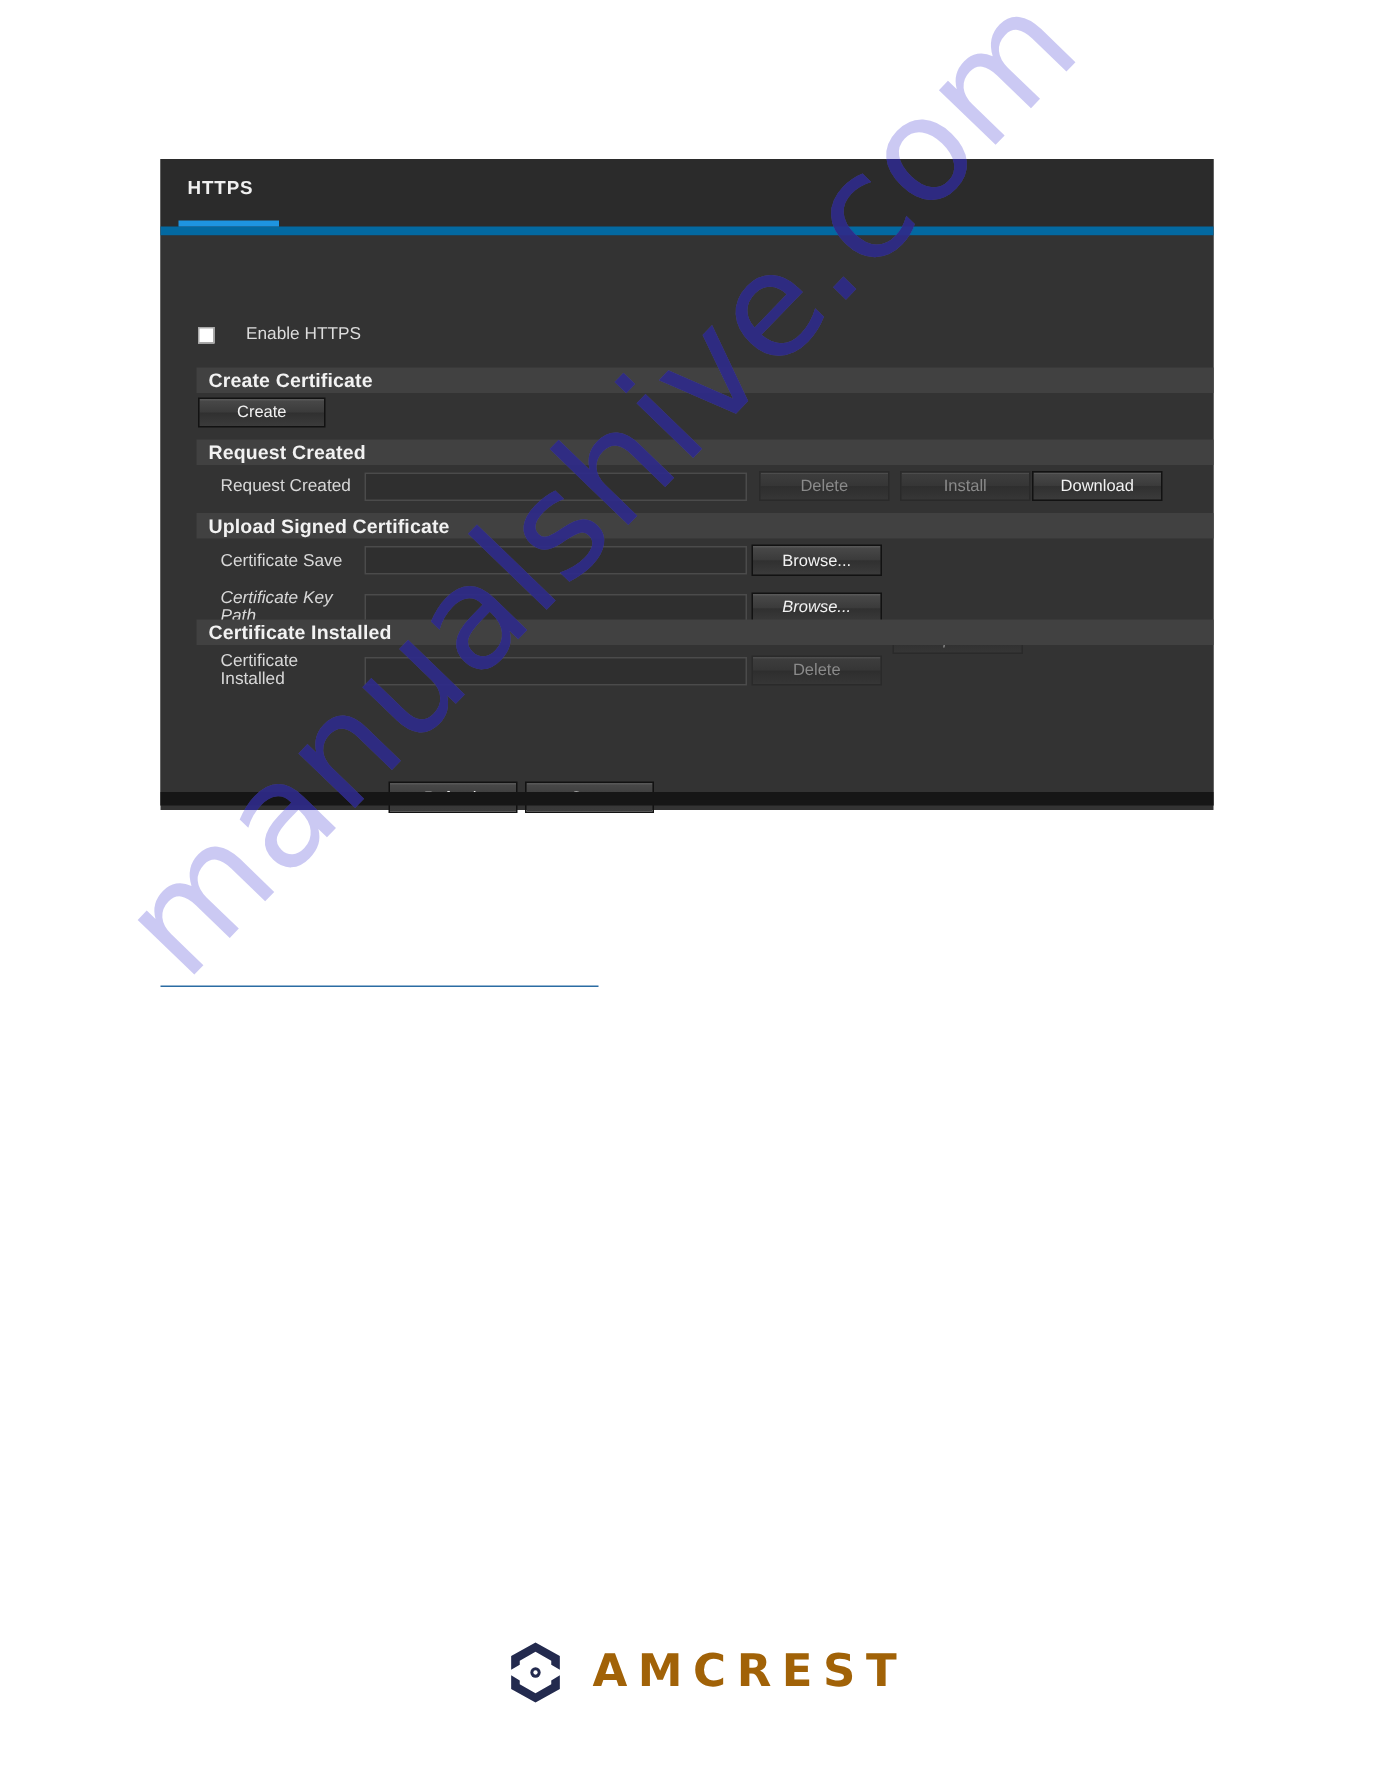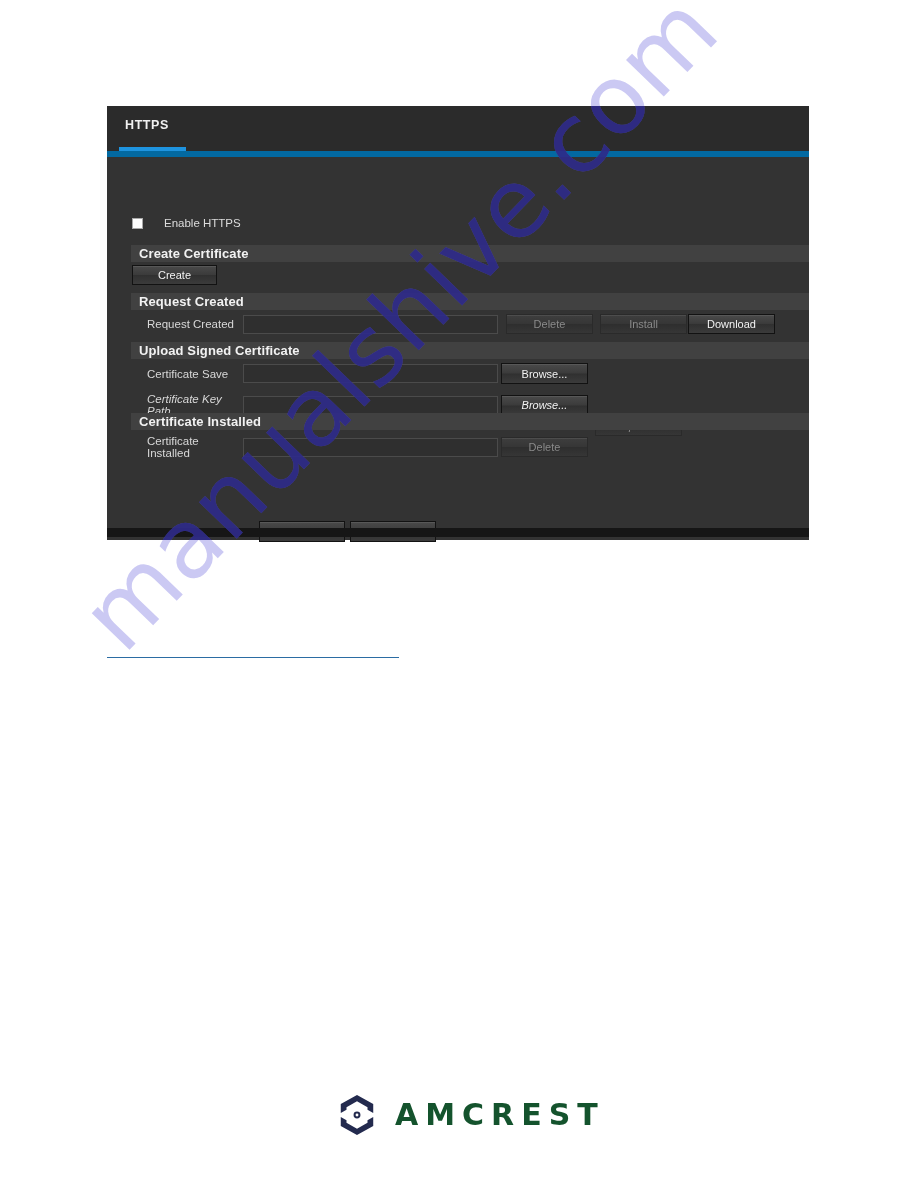--- a/index.html
+++ b/index.html
@@ -218,21 +218,21 @@
   }
   .amcrest-mark {
     width: 42px;
     height: 44px;
   }
   .amcrest-word {
     font-family: "DejaVu Sans", sans-serif;
     font-size: 30px;
     font-weight: bold;
     letter-spacing: 7px;
-    color: #14532d;
+    color: #a16207;
     line-height: 1;
   }
 </style>
 </head>
 <body>
 
 <div class="device-panel">
 
   <div class="panel-tabbar">
     <div class="tab-https">HTTPS</div>

